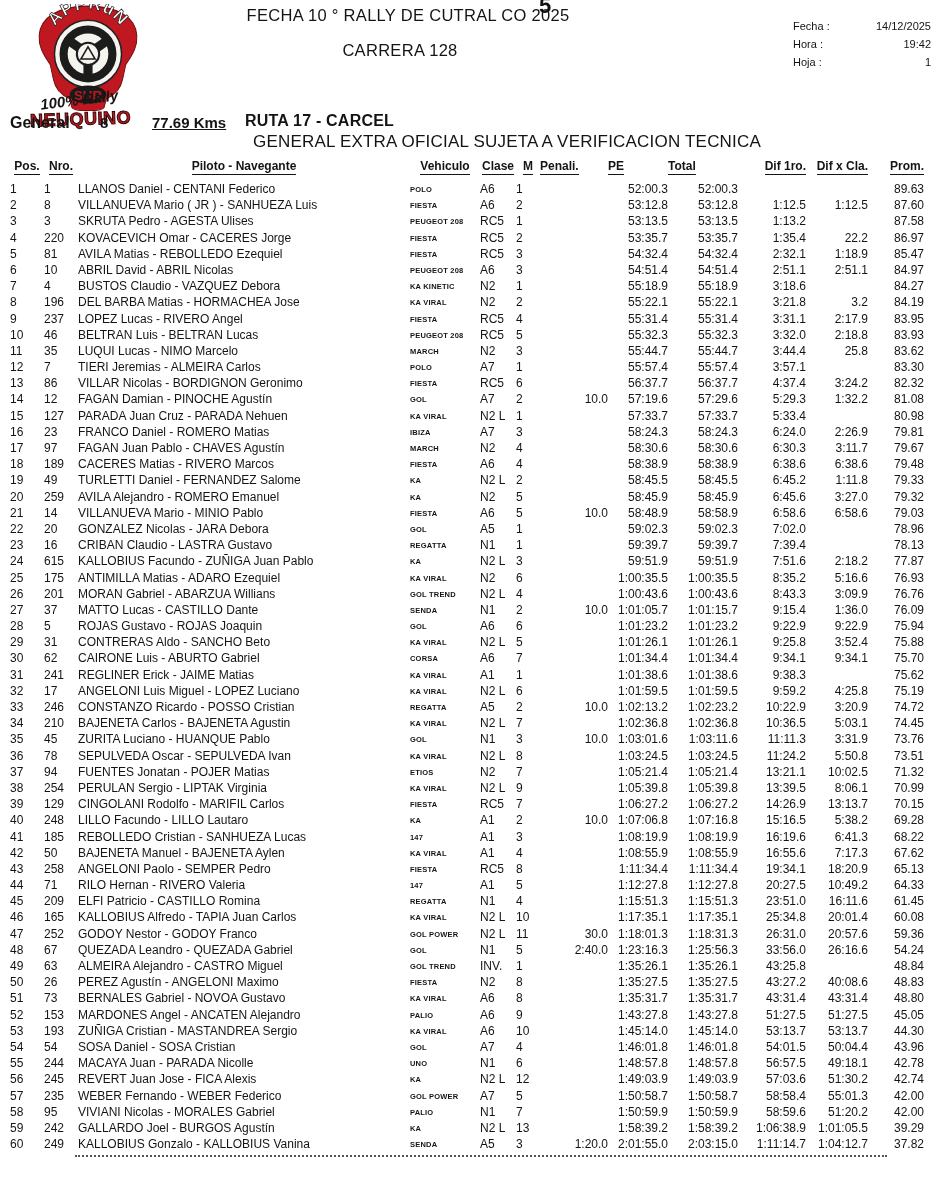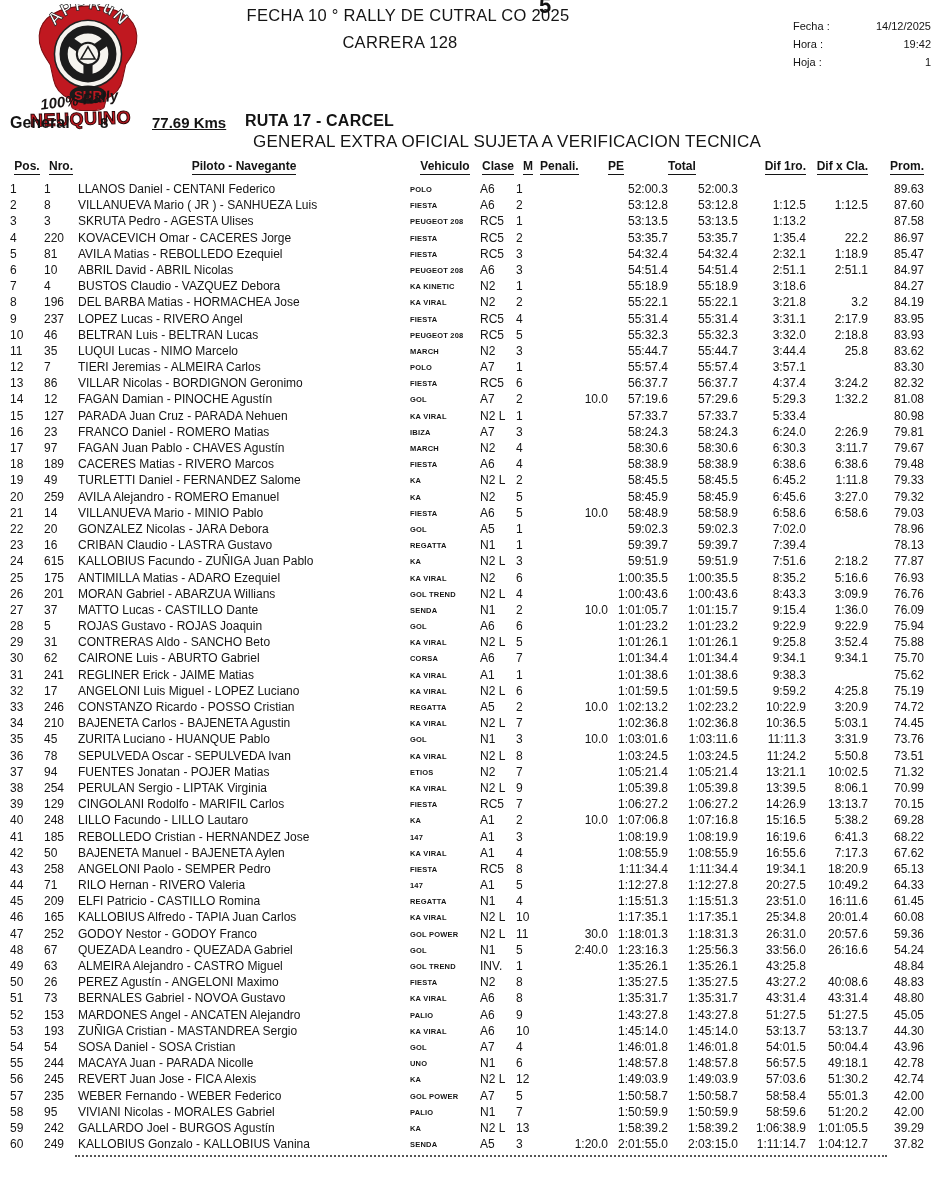--- a/index.html
+++ b/index.html
@@ -16,21 +16,21 @@
   
   .stray-mark{
     position:absolute;left:539px;top:-7px;
     font-size:22px;font-weight:700;color:#111;
   }
   .title-block{
     position:absolute;left:120px;top:6px;width:560px;
     text-align:center;
   }
   .title-line1{font-size:16.5px;letter-spacing:.3px;padding-left:16px;}
-  .title-line2{font-size:16.5px;margin-top:8px;letter-spacing:.3px;}
+  .title-line2{font-size:16.5px;margin-top:16px;letter-spacing:.3px;}
   .meta-box{position:absolute;left:793px;top:20px;width:138px;font-size:11px;}
   .meta-row{display:flex;justify-content:space-between;margin-bottom:6px;}
   .meta-label{text-align:left;}
   .meta-value{text-align:right;}
 
   
   .logo{position:absolute;left:28px;top:4px;width:140px;height:132px;}
   .logo svg{position:absolute;left:0;top:0;}
   .logo-tagline{
     position:absolute;left:12px;top:87px;
@@ -703,21 +703,21 @@
         <div class="cell c6">10.0</div>
         <div class="cell c7">1:07:06.8</div>
         <div class="cell c8">1:07:16.8</div>
         <div class="cell c9">15:16.5</div>
         <div class="cell c10">5:38.2</div>
         <div class="cell c11">69.28</div>
       </div>
       <div class="grid row">
         <div class="cell c0">41</div>
         <div class="cell c1">185</div>
-        <div class="cell c2">REBOLLEDO Cristian - HERNANDEZ Jose</div>
+        <div class="cell c2">REBOLLEDO Cristian - SANHUEZA Lucas</div>
         <div class="cell c3">147</div>
         <div class="cell c4">A1</div>
         <div class="cell c5">3</div>
         <div class="cell c6"></div>
         <div class="cell c7">1:08:19.9</div>
         <div class="cell c8">1:08:19.9</div>
         <div class="cell c9">16:19.6</div>
         <div class="cell c10">6:41.3</div>
         <div class="cell c11">68.22</div>
       </div>

